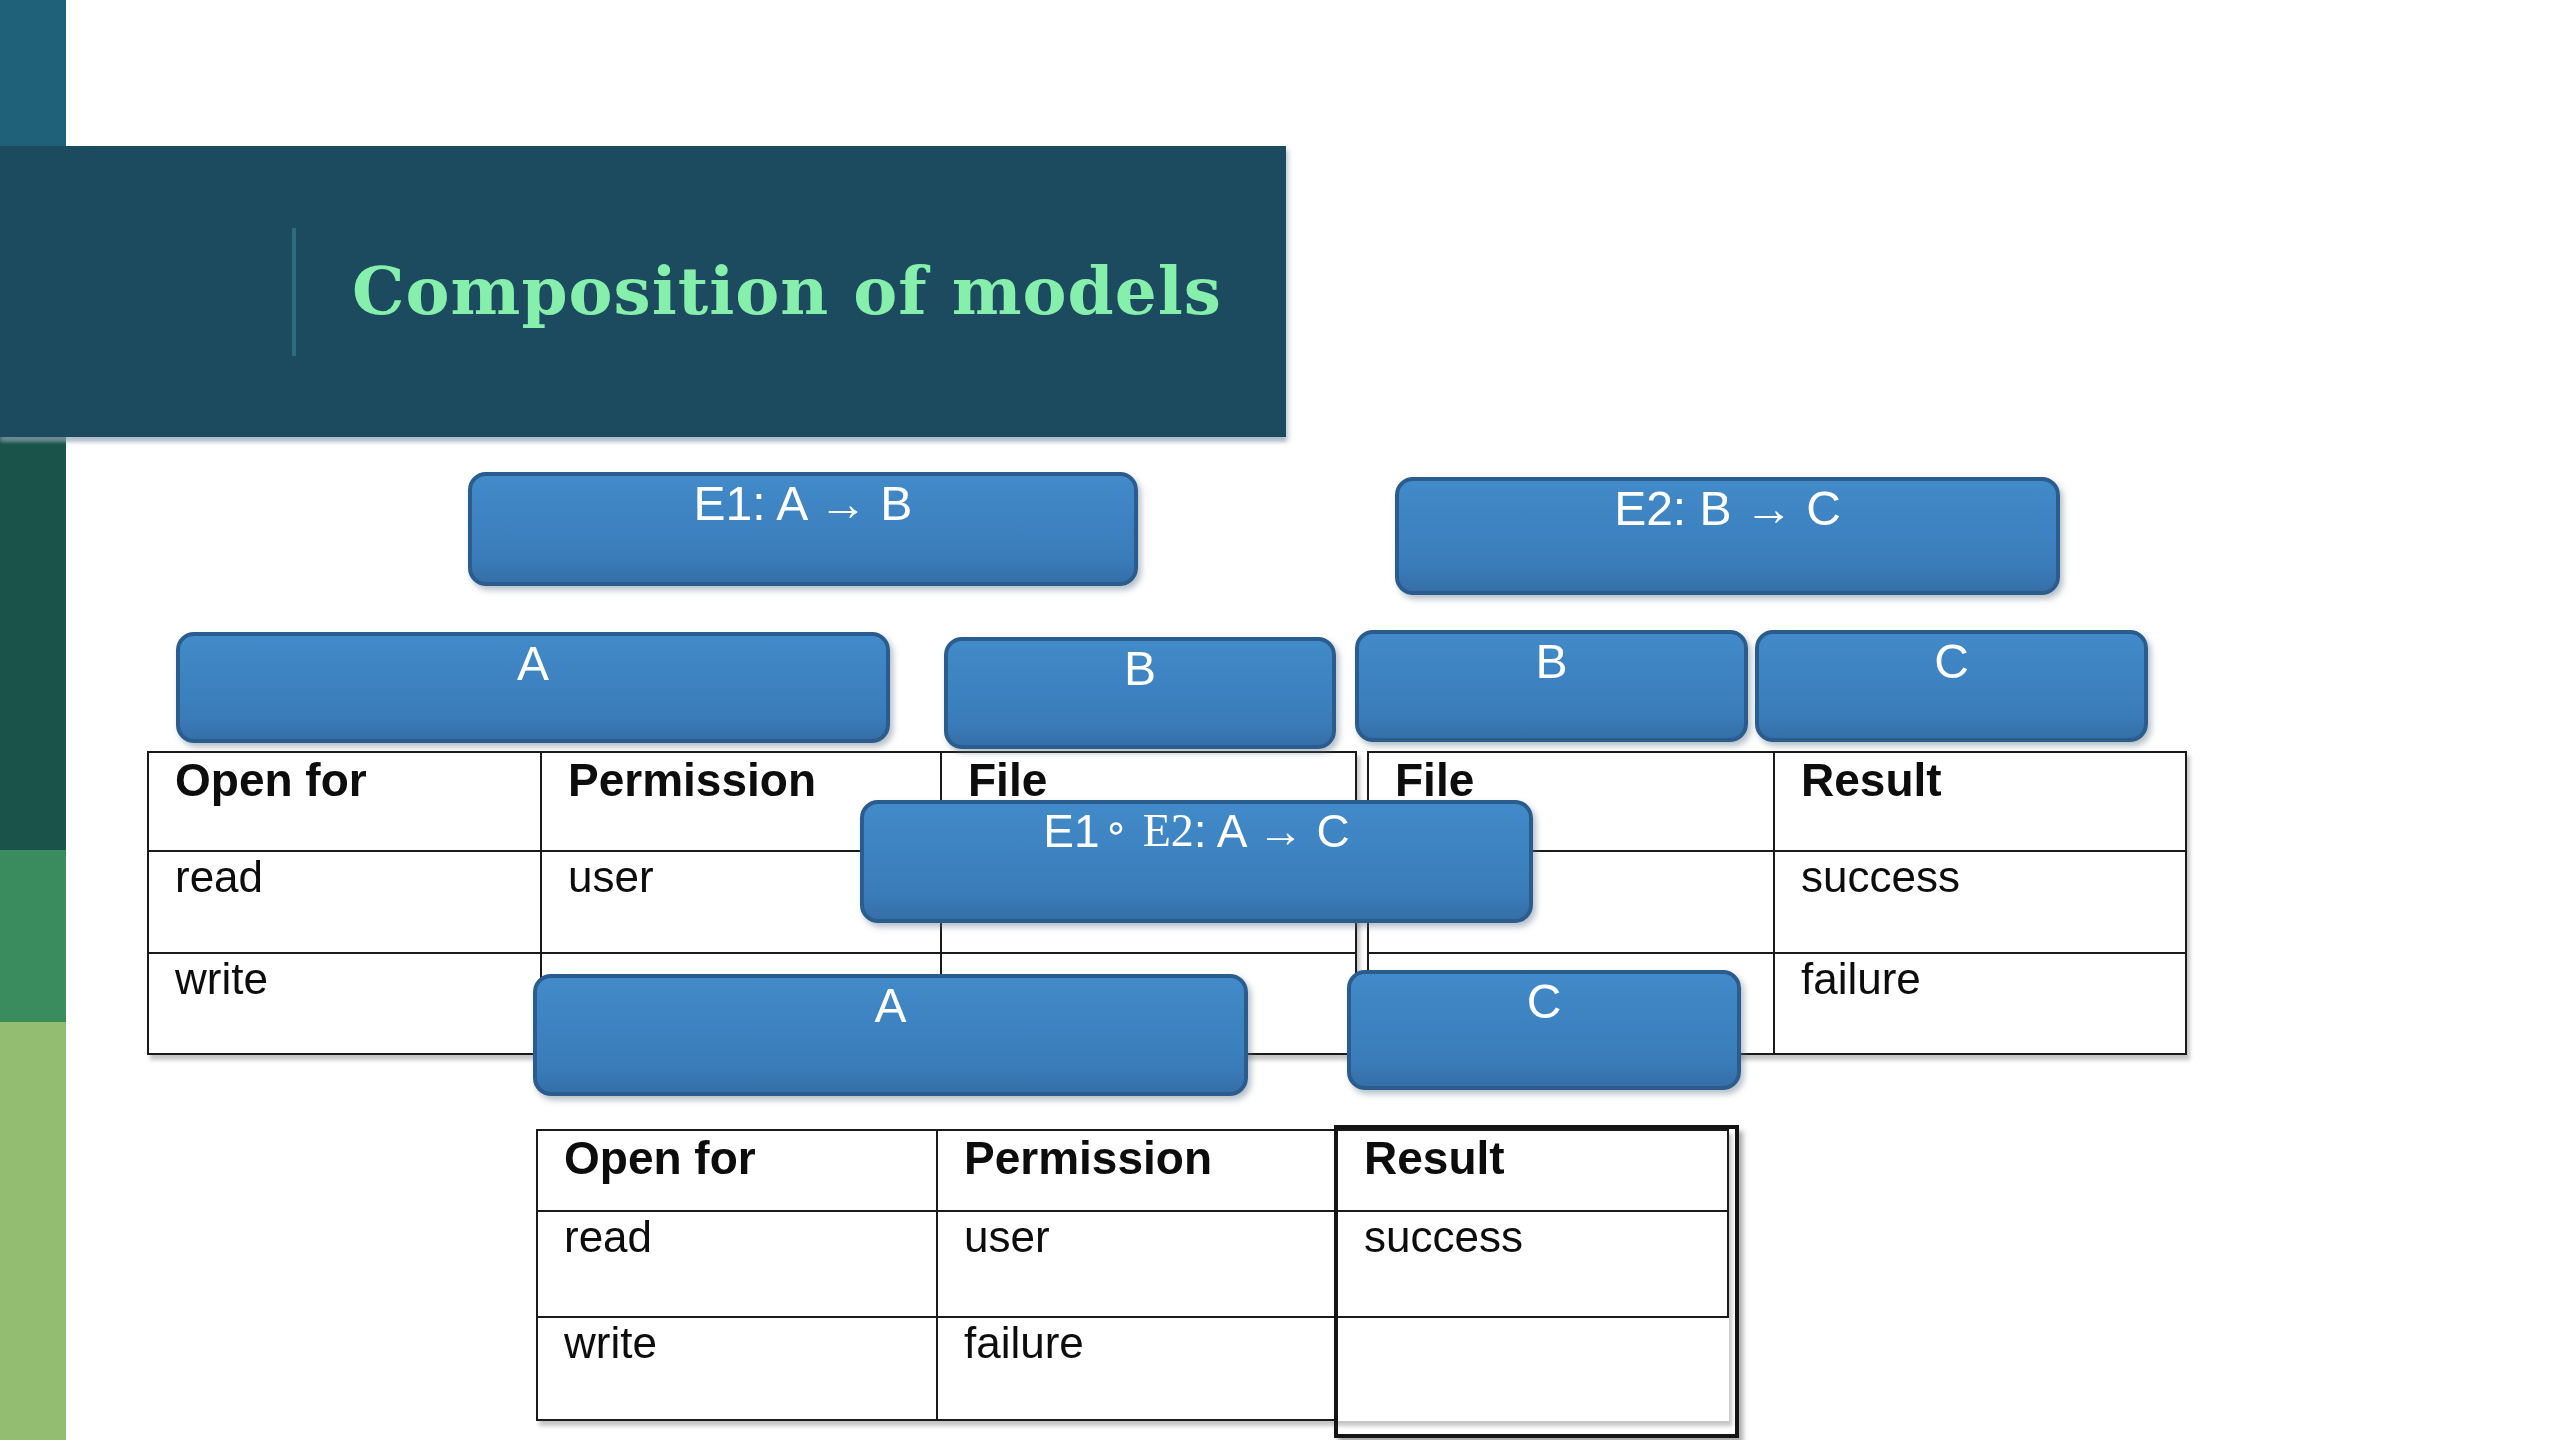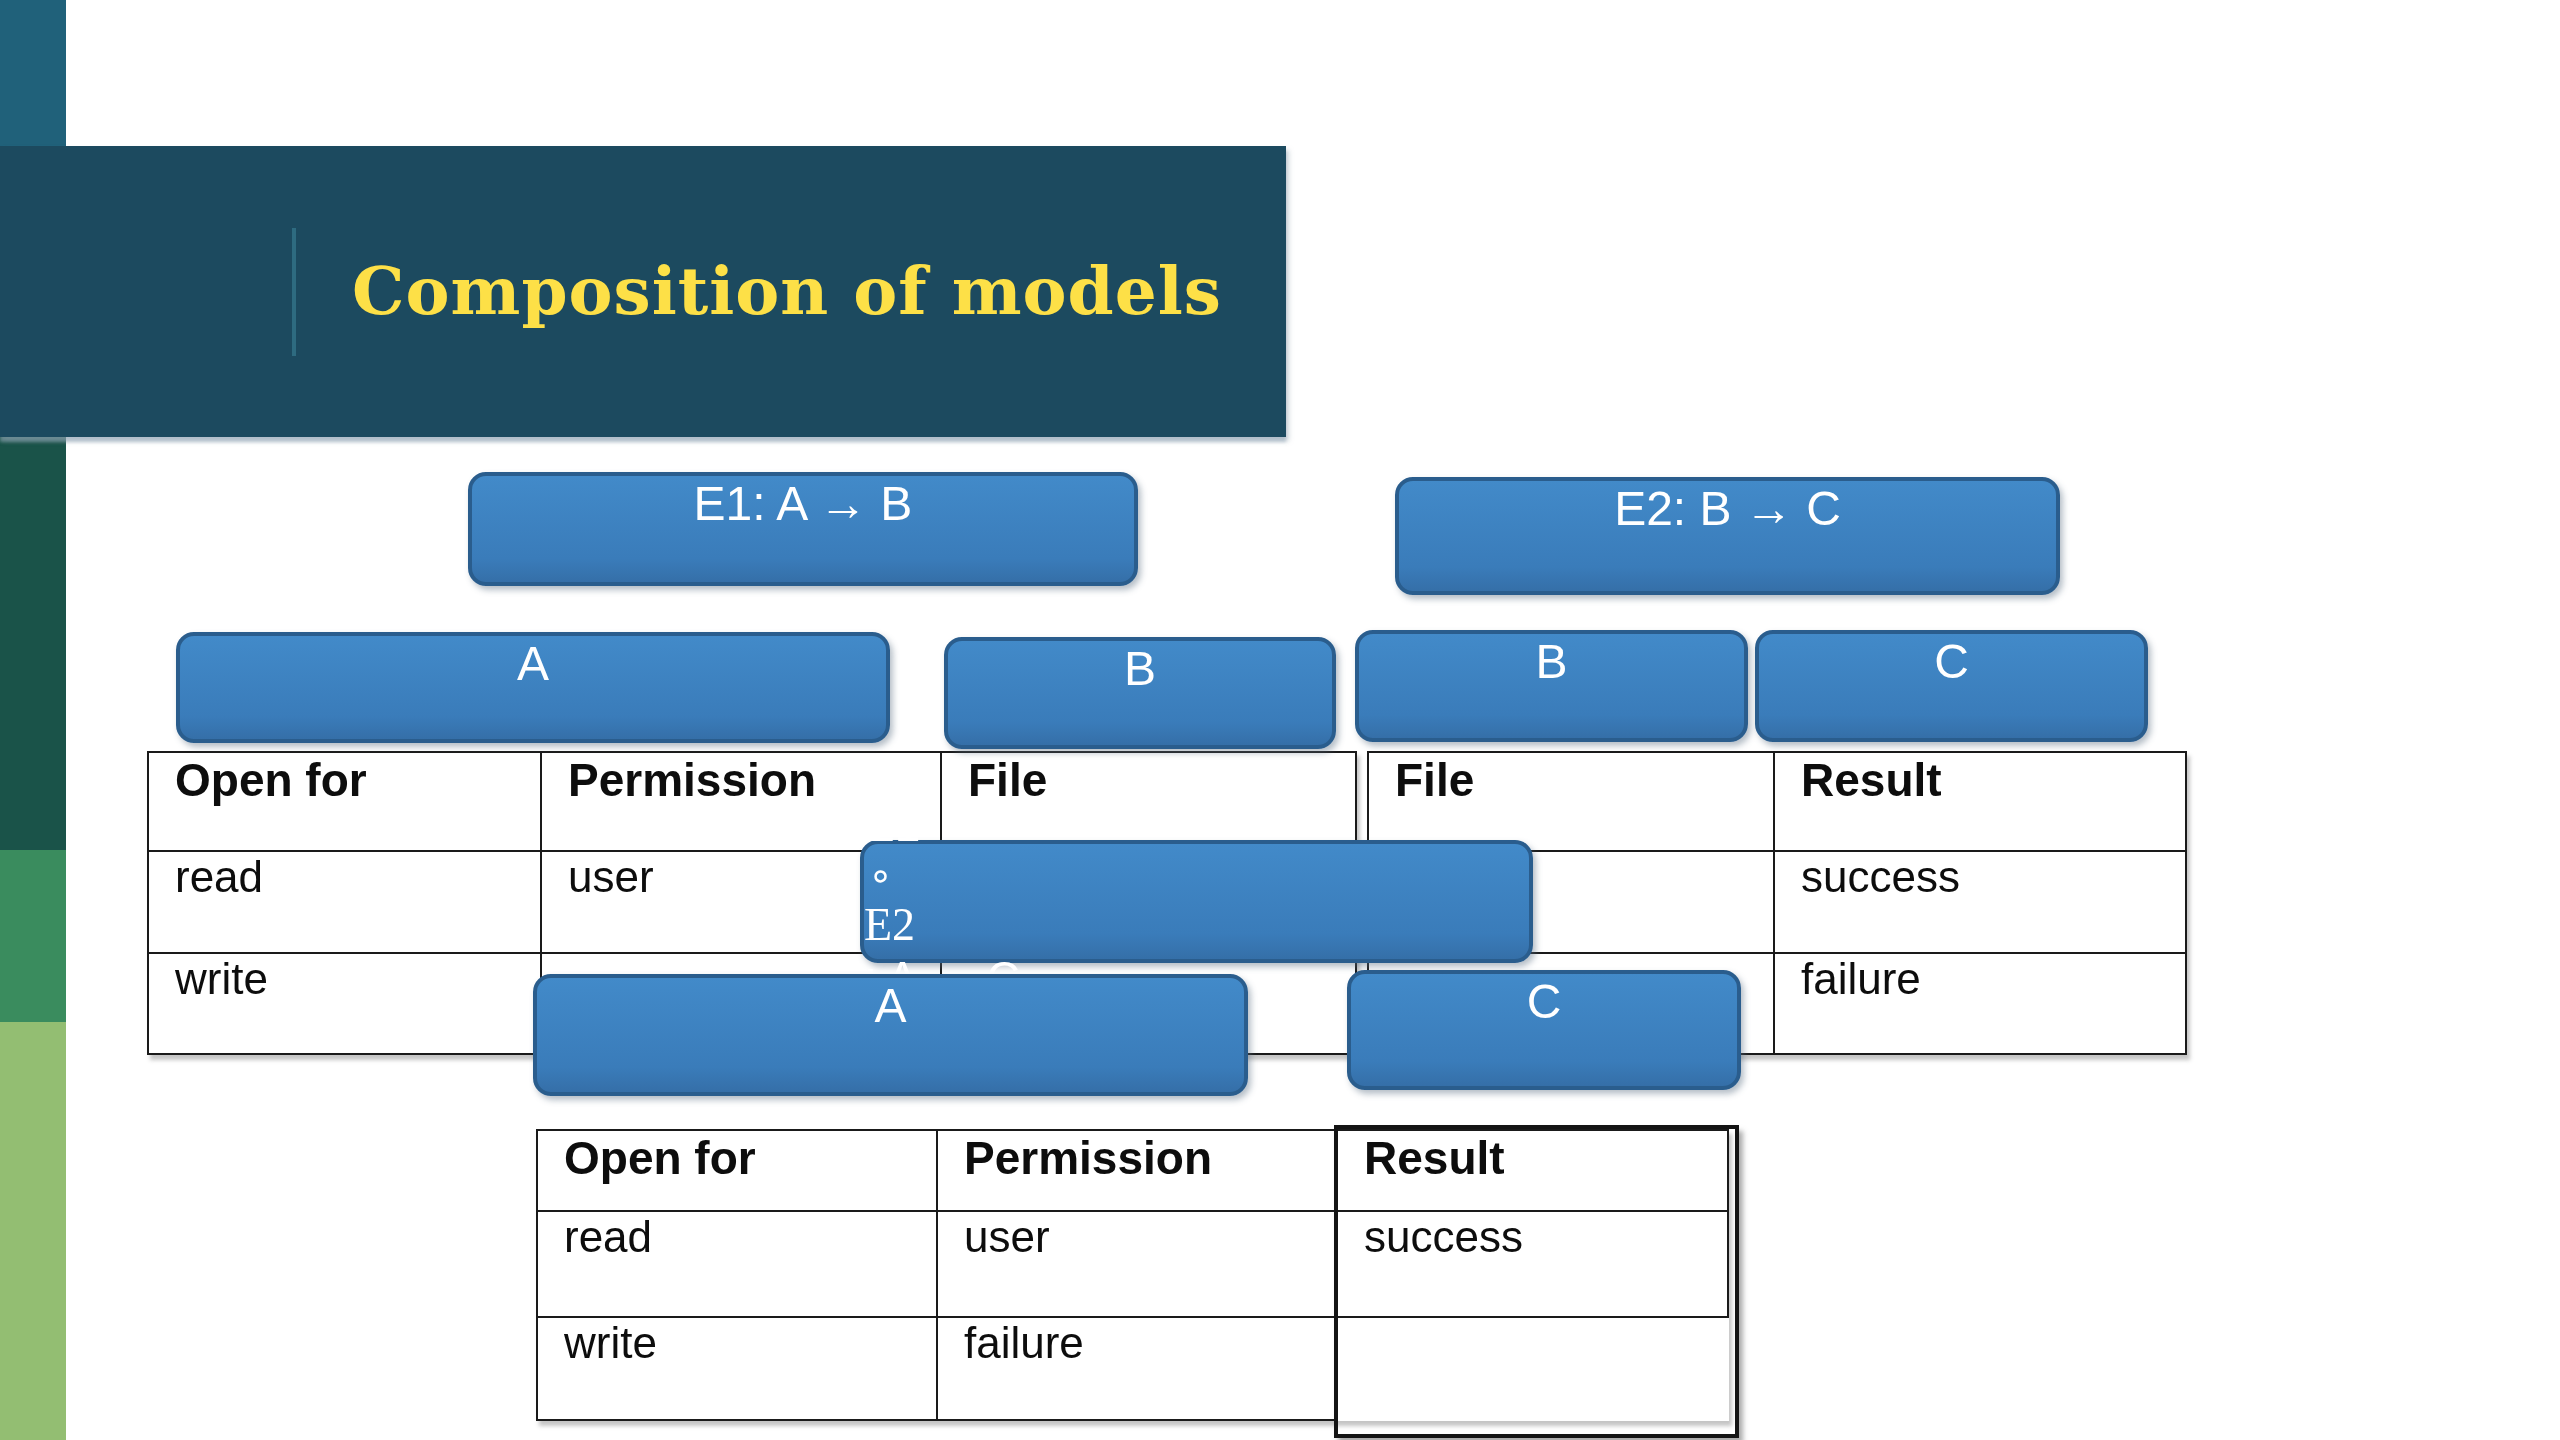--- a/index.html
+++ b/index.html
@@ -22,40 +22,40 @@
     box-shadow:0 5px 3px rgba(150,170,185,.55), 3px 4px 5px rgba(120,140,155,.35);
     display:flex; align-items:center;
   }
   .accent-line {
     position:absolute; left:292px; top:82px; width:4px; height:128px;
     background:#2e6b80;
   }
   .title {
     margin:0 0 0 352px;
     font-family:"DejaVu Serif", serif;
-    font-weight:bold; font-size:66px; line-height:1.15; color:#fde047;
+    font-weight:bold; font-size:66px; line-height:1.15; color:#86efac;
     letter-spacing:1px;
   }
 
   
   .bbox {
     position:absolute; z-index:5;
     display:flex; align-items:flex-start; justify-content:center;
     background:linear-gradient(180deg,#428ac9 0%,#3a7cba 78%,#356fa8 100%);
     border:4px solid #2a5d8d; border-radius:18px;
     box-shadow:3px 4px 6px rgba(90,110,130,.45);
     color:#ffffff; font-size:48px;
   }
   .bbox-e1      { left:468px;  top:472px; width:662px; height:106px; }
   .bbox-e2      { left:1395px; top:477px; width:657px; height:110px; }
   .bbox-a-top   { left:176px;  top:632px; width:706px; height:103px; }
   .bbox-b-left  { left:944px;  top:637px; width:384px; height:104px; }
   .bbox-b-right { left:1355px; top:630px; width:385px; height:104px; }
   .bbox-c-top   { left:1755px; top:630px; width:385px; height:104px; }
-  .bbox-compose { left:860px;  top:840px; width:665px; height:115px; font-size:46px;flex-direction:column; }
+  .bbox-compose { left:860px;  top:800px; width:665px; height:115px; font-size:46px; }
   .bbox-a-bot   { left:533px;  top:974px; width:707px; height:114px; }
   .bbox-c-bot   { left:1347px; top:970px; width:386px; height:112px; }
   .ring  { font-size:40px; margin:0 14px 0 4px; }
   .serifE2 { font-family:"Liberation Serif", serif; }
 
   
   .table {
     position:absolute; z-index:1; display:grid; background:#ffffff;
     border-top:2px solid #1a1a1a; border-left:2px solid #1a1a1a;
     box-shadow:3px 5px 4px rgba(110,110,110,.4);

